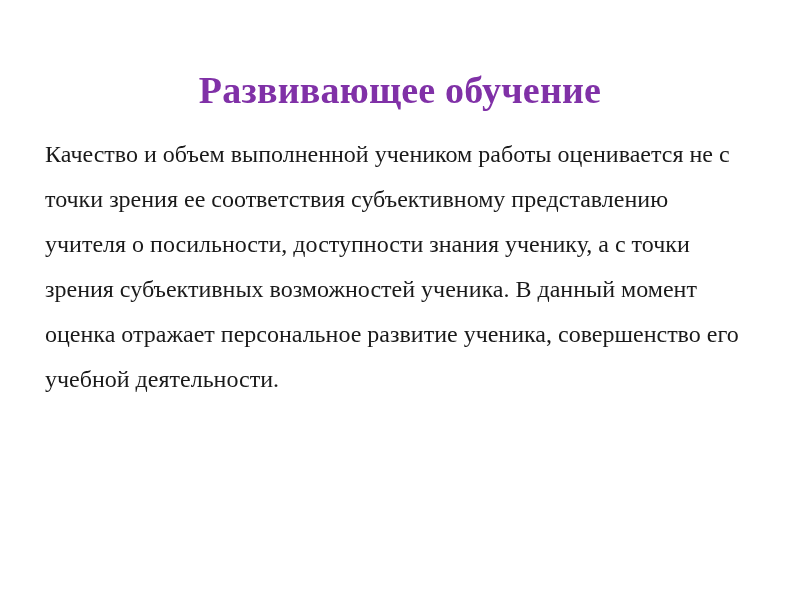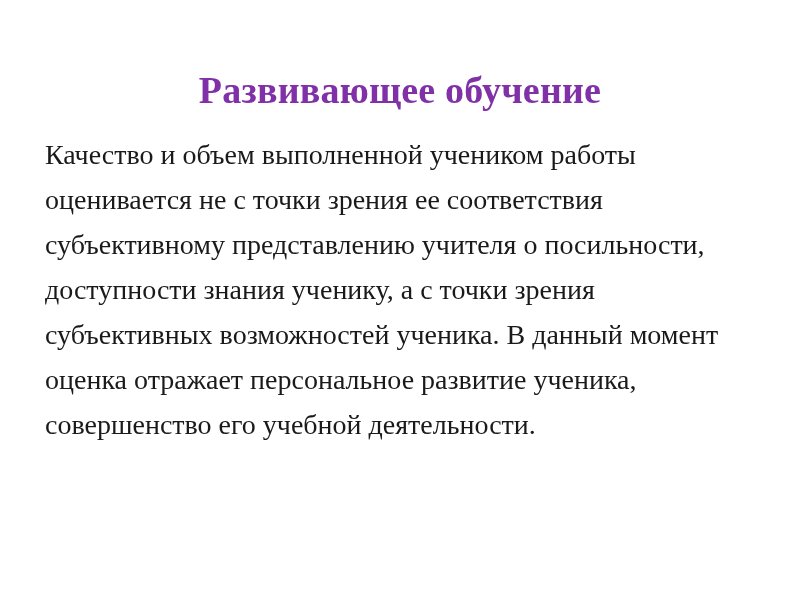--- a/index.html
+++ b/index.html
@@ -32,21 +32,21 @@
     line-height: 46px;
     color: #8031A7;
     letter-spacing: 0.2px;
   }
   .slide-body {
     position: absolute;
     left: 45px;
     right: 48px;
     top: 132px;
     font-family: "Liberation Serif", serif;
-    font-size: 28px;
+    font-size: 24px;
     line-height: 45px;
     color: #1a1a1a;
     text-align: left;
     white-space: pre-wrap;
   }
 </style>
 </head>
 <body>
 
 <div class="slide">

